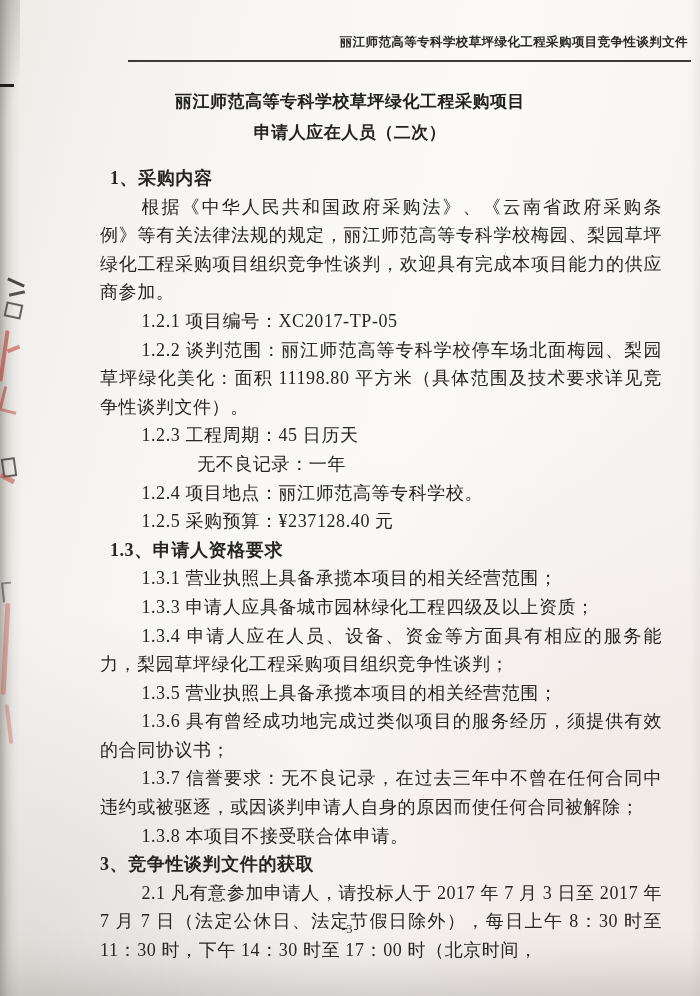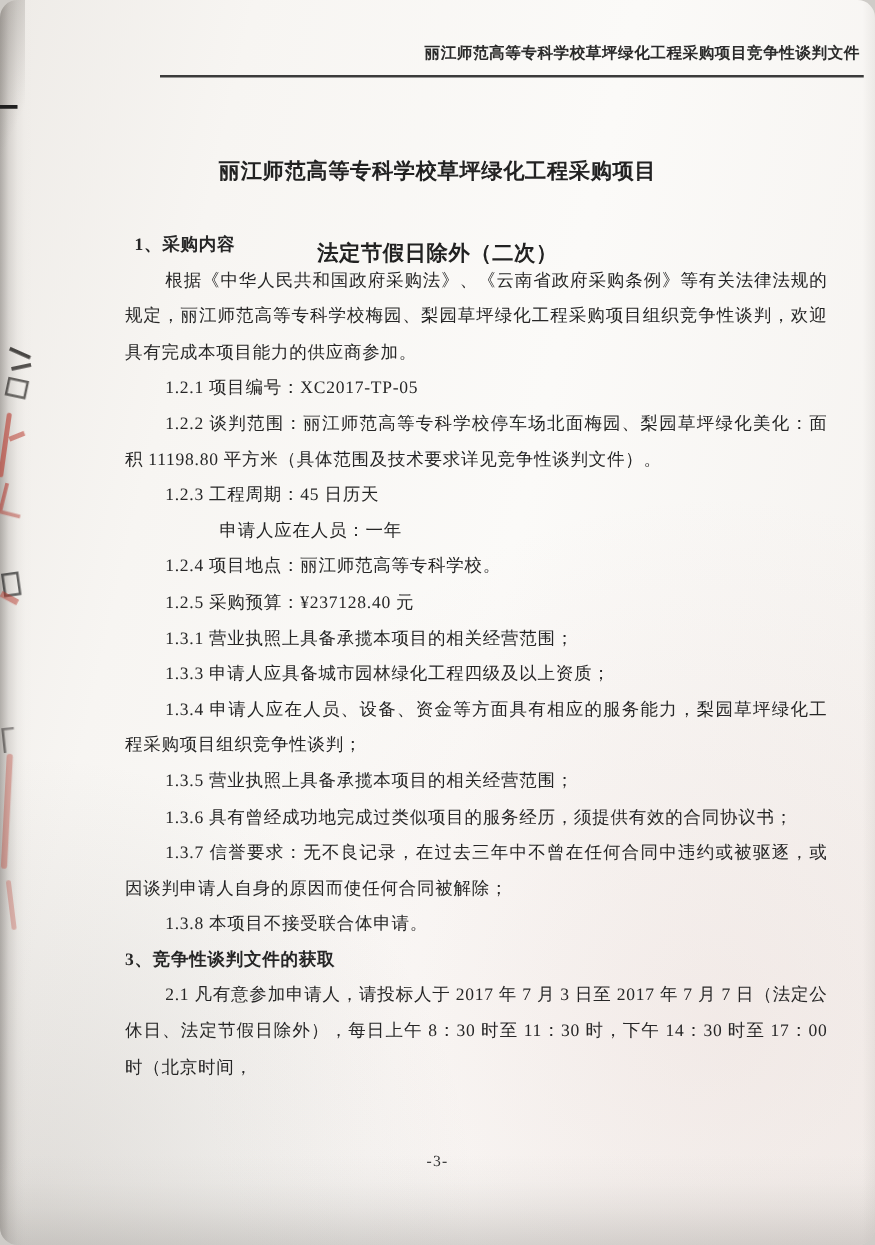--- a/index.html
+++ b/index.html
@@ -7,21 +7,20 @@
     position:relative;
     width:700px; height:996px;
     margin:0 auto;
     background:
       radial-gradient(circle at 82% 82%, rgba(224,196,192,0.22), transparent 42%),
       radial-gradient(circle at 4% 96%, rgba(140,134,128,0.22), transparent 30%),
       linear-gradient(103deg, #eeebe7 0%, #f7f5f2 22%, #fbfaf8 55%, #f4f1ee 100%);
     overflow:hidden;
     font-family:"Liberation Serif","DejaVu Serif",serif;
     color:#262626;
-    border-radius:14px;
   }
   
   .edge-left {
     position:absolute; left:0; top:0; width:26px; height:100%;
     background:linear-gradient(to right,
       rgba(110,105,100,0.50) 0px,
       rgba(150,145,140,0.28) 7px,
       rgba(190,186,181,0.14) 14px,
       rgba(220,216,212,0.05) 20px,
       transparent 26px);
@@ -64,27 +63,26 @@
   }
   .header-rule {
     position:absolute; top:60px; left:128px; right:9px; height:2px;
     background:#3b3b3b;
   }
   
   .title-block {
     position:absolute; top:86px; left:0; width:100%;
     text-align:center; font-weight:bold; color:#222;
   }
-  .title-line { font-size:17px; line-height:31px; letter-spacing:0.5px;margin-top:35px; }
+  .title-line { font-size:17px; line-height:31px; letter-spacing:0.5px; }
   
   .content {
     position:absolute; top:164px; left:100px; width:562px;
-    font-size:14px; line-height:28.6px; letter-spacing:0.6px;
+    font-size:18px; line-height:28.6px; letter-spacing:0.6px;
     text-align:justify;
-    margin-top:19px;
   }
   .content p { margin:0; }
   .h    { font-weight:bold; }
   .ind05 { text-indent:0.55em; }
   .ind23 { text-indent:2.3em; }
   .ind54 { text-indent:5.4em; }
   
   .page-number {
     position:absolute; top:922px; left:0; width:100%;
     text-align:center; font-size:12.5px; letter-spacing:1px; color:#2e2e2e;
@@ -113,32 +111,33 @@
     <div class="mark bm5"></div>
     <div class="mark rm5"></div>
     <div class="mark rm6"></div>
   </div>
 
   <div class="running-header">丽江师范高等专科学校草坪绿化工程采购项目竞争性谈判文件</div>
   <div class="header-rule"></div>
 
   <div class="title-block">
     <div class="title-line">丽江师范高等专科学校草坪绿化工程采购项目</div>
-    <div class="title-line">法定节假日除外（二次）</div>
+    <div class="title-line">申请人应在人员（二次）</div>
   </div>
 
   <div class="content">
     <p class="h ind05">1、采购内容</p>
     <p class="ind23">根据《中华人民共和国政府采购法》、《云南省政府采购条例》等有关法律法规的规定，丽江师范高等专科学校梅园、梨园草坪绿化工程采购项目组织竞争性谈判，欢迎具有完成本项目能力的供应商参加。</p>
     <p class="ind23">1.2.1 项目编号：XC2017-TP-05</p>
     <p class="ind23">1.2.2 谈判范围：丽江师范高等专科学校停车场北面梅园、梨园草坪绿化美化：面积 11198.80 平方米（具体范围及技术要求详见竞争性谈判文件）。</p>
     <p class="ind23">1.2.3 工程周期：45 日历天</p>
-    <p class="ind54">申请人应在人员：一年</p>
+    <p class="ind54">无不良记录：一年</p>
     <p class="ind23">1.2.4 项目地点：丽江师范高等专科学校。</p>
     <p class="ind23">1.2.5 采购预算：¥237128.40 元</p>
+    <p class="h ind05">1.3、申请人资格要求</p>
     <p class="ind23">1.3.1 营业执照上具备承揽本项目的相关经营范围；</p>
     <p class="ind23">1.3.3 申请人应具备城市园林绿化工程四级及以上资质；</p>
     <p class="ind23">1.3.4 申请人应在人员、设备、资金等方面具有相应的服务能力，梨园草坪绿化工程采购项目组织竞争性谈判；</p>
     <p class="ind23">1.3.5 营业执照上具备承揽本项目的相关经营范围；</p>
     <p class="ind23">1.3.6 具有曾经成功地完成过类似项目的服务经历，须提供有效的合同协议书；</p>
     <p class="ind23">1.3.7 信誉要求：无不良记录，在过去三年中不曾在任何合同中违约或被驱逐，或因谈判申请人自身的原因而使任何合同被解除；</p>
     <p class="ind23">1.3.8 本项目不接受联合体申请。</p>
     <p class="h">3、竞争性谈判文件的获取</p>
     <p class="ind23">2.1 凡有意参加申请人，请投标人于 2017 年 7 月 3 日至 2017 年 7 月 7 日（法定公休日、法定节假日除外），每日上午 8：30 时至 11：30 时，下午 14：30 时至 17：00 时（北京时间，</p>
   </div>

